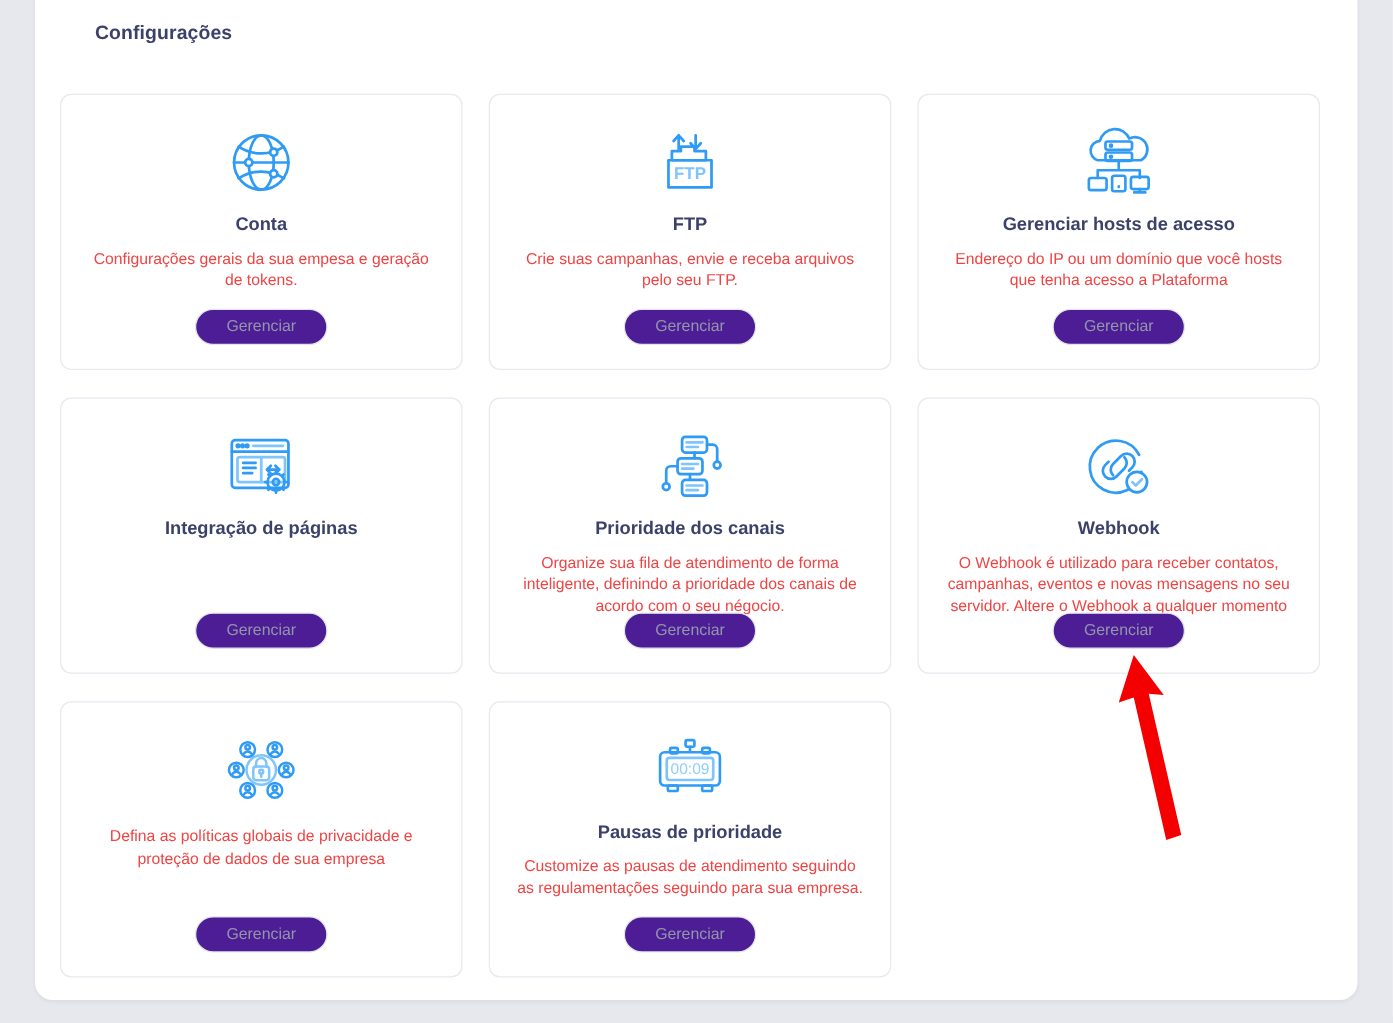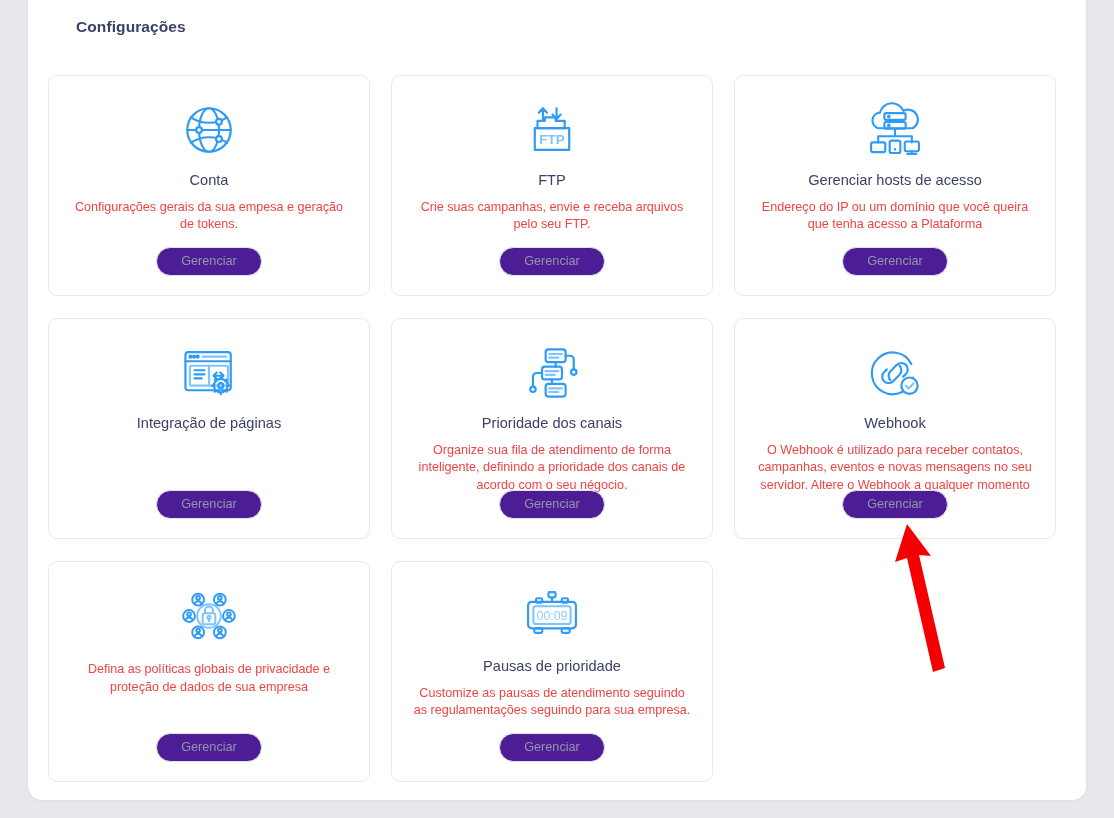--- a/index.html
+++ b/index.html
@@ -72,21 +72,21 @@
   .card-icon {
     height: 72px;
     display: flex;
     align-items: center;
     justify-content: center;
   }
 
   .card-title {
     margin-top: 6px;
     font-size: 14.6px;
-    font-weight: normal;
+    font-weight: bold;
     color: #3b4168;
     text-align: center;
     line-height: 1.2;
   }
 
   .card-desc {
     margin-top: 9px;
     width: 278px;
     font-size: 12.6px;
     color: #ef4444;
@@ -187,21 +187,21 @@
             <circle cx="28" cy="26.8" r="0.9" fill="#2f9bf5"></circle>
             <path d="M35 31v8M16 46v-7h38v7"></path>
             <rect x="8" y="46" width="16" height="11" rx="2"></rect>
             <rect x="29" y="44" width="12" height="14" rx="2"></rect>
             <rect x="46" y="45" width="16" height="11" rx="2"></rect>
             <path d="M54 56v3M49 59h10"></path>
             <path d="M35 53.5v.6"></path>
           </svg>
         </div>
         <div class="card-title">Gerenciar hosts de acesso</div>
-        <div class="card-desc">Endereço do IP ou um domínio que você queira que tenha acesso a Plataforma</div>
+        <div class="card-desc">Endereço do IP ou um domínio que você hosts que tenha acesso a Plataforma</div>
         <div class="card-btn-wrap">
           <button class="card-btn">Gerenciar</button>
         </div>
       </div>
 
       <div class="card">
         <div class="card-icon">
           <svg width="60" height="58" viewBox="0 0 66 64" fill="none" stroke="#2f9bf5" stroke-width="2.4" stroke-linecap="round" stroke-linejoin="round">
             <rect x="7" y="9" width="50" height="42" rx="3"></rect>
             <path d="M7 19h50"></path>

